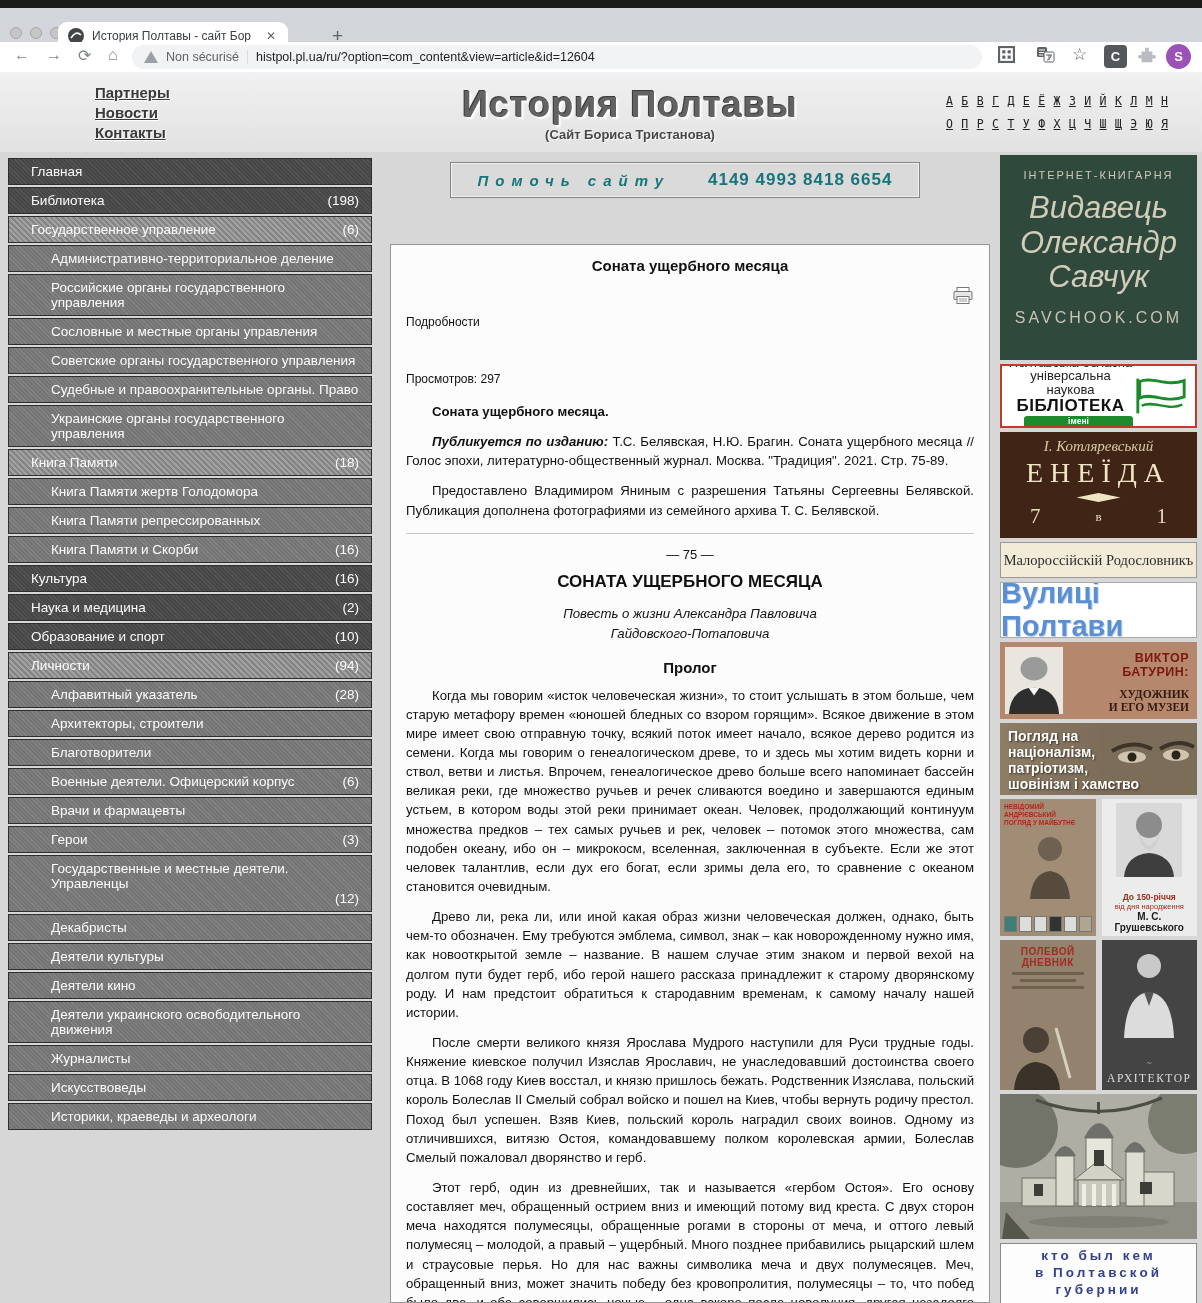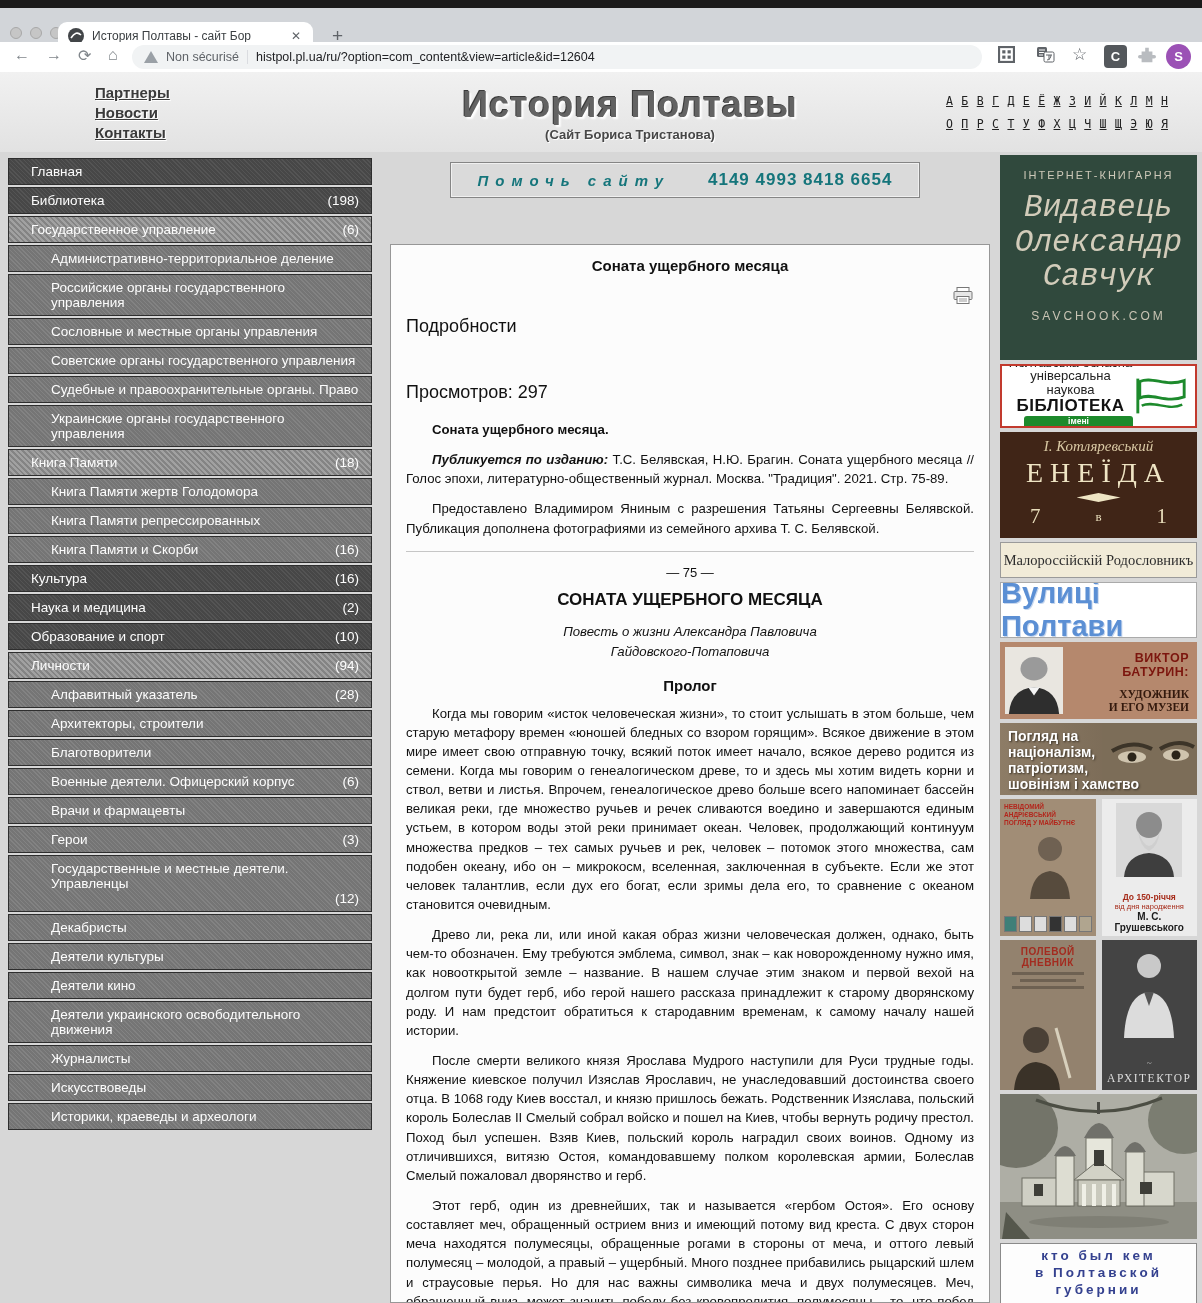--- a/index.html
+++ b/index.html
@@ -4,21 +4,21 @@
 <style>
   html,body{margin:0;padding:0;background:#888;}
   #screen{position:relative;width:1202px;height:1303px;background:#d7d7d7;overflow:hidden;
           font-family:"Liberation Sans",sans-serif;}
   a{cursor:pointer;}
   
   .win-edge{position:absolute;left:0;top:0;width:100%;height:8px;background:#1b1b1b;}
   .tabstrip{position:absolute;left:0;top:8px;width:100%;height:34px;background:#d2d5d9;}
   .traffic{position:absolute;top:19px;left:10px;display:flex;gap:8px;}
   .traffic span{width:12px;height:12px;border-radius:50%;background:#c6c6c6;border:1px solid #a8a8a8;box-sizing:border-box;}
-  .tab{position:absolute;left:58px;top:14px;width:255px;height:28px;background:#fff;border-radius:9px 9px 0 0;
+  .tab{position:absolute;left:58px;top:14px;width:230px;height:28px;background:#fff;border-radius:9px 9px 0 0;
        display:flex;align-items:center;padding:0 10px;gap:8px;box-sizing:border-box;}
   .favicon{width:16px;height:16px;flex:0 0 auto;}
   .tab-title{font-size:12px;color:#3c4043;white-space:nowrap;overflow:hidden;flex:1;}
   .tab-close{font-size:12px;color:#5f6368;padding:0 2px;}
   .newtab{position:absolute;left:332px;top:16px;font-size:19px;color:#5f6368;line-height:24px;}
   .urlrow{position:absolute;left:0;top:42px;width:100%;height:30px;background:#fff;border-bottom:1px solid #dedede;}
   .nav-ic{position:absolute;top:46px;font-size:16px;color:#80868b;}
   .omnibox{position:absolute;left:132px;top:45px;width:850px;height:24px;background:#f1f3f4;border-radius:13px;
            display:flex;align-items:center;padding:0 12px;gap:8px;font-size:12.5px;box-sizing:border-box;}
   .warn-tri{width:0;height:0;border-left:7px solid transparent;border-right:7px solid transparent;border-bottom:12px solid #9aa0a6;position:relative;}
@@ -54,38 +54,38 @@
              background-image:repeating-linear-gradient(45deg,rgba(255,255,255,.05) 0 1px,rgba(0,0,0,.06) 1px 3px);}
   .side-item.hatch{background-color:#8f8f8f;
              background-image:repeating-linear-gradient(45deg,rgba(255,255,255,.16) 0 2px,rgba(0,0,0,.08) 2px 4px);}
   .side-item.lvl1{background-color:#7c7c7c;padding-left:42px;}
   .side-label{flex:1 1 auto;}
   .side-count{margin-left:auto;padding-left:8px;}
   
   .main{position:absolute;left:390px;top:244px;width:600px;height:1059px;background:#fcfcfc;border:1px solid #979797;
         padding:8px 15px;box-sizing:border-box;overflow:hidden;color:#111;}
   .art-title{text-align:center;font-size:15px;font-weight:bold;margin:4px 0 12px;}
-  .art-meta{font-size:18px;line-height:1.5;margin-top:39px;}
+  .art-meta{font-size:12px;line-height:1.5;margin-top:39px;}
   .print-btn{position:absolute;right:16px;top:42px;}
   .just{text-align:justify;font-size:13.2px;line-height:1.45;margin:0 0 11px;text-indent:26px;}
   .lead{font-weight:bold;}
   .pub-label{font-weight:bold;font-style:italic;}
   .main hr{border:none;border-top:1px solid #c6c6c6;margin:13px 0;}
   .center{text-align:center;text-indent:0;}
   .marker{font-size:13px;margin:8px 0 4px;}
   .big-head{font-size:17px;font-weight:bold;margin:10px 0 12px;}
   .ital{font-style:italic;font-size:13.2px;line-height:1.55;margin:0;}
   .prolog{font-size:15px;font-weight:bold;margin:14px 0 10px;}
   
   .rcol{position:absolute;left:1000px;top:155px;width:197px;display:flex;flex-direction:column;gap:4px;}
   .bnr{box-sizing:border-box;flex:0 0 auto;overflow:hidden;position:relative;cursor:pointer;}
   .b-savchook{height:205px;background:#30493d;color:#d5d0bf;text-align:center;}
   .b-savchook .top{font-size:11px;letter-spacing:2px;margin-top:14px;color:#cdc8b8;}
-  .b-savchook .scr{font-family:Liberation Mono, monospace;font-style:italic;font-size:31px;line-height:1.12;margin-top:10px;color:#d2ccba;}
-  .b-savchook .dom{font-size:12px;letter-spacing:3px;margin-top:14px;color:#c9c4b4;}
+  .b-savchook .scr{font-family:Liberation Sans, sans-serif;font-style:italic;font-size:31px;line-height:1.12;margin-top:10px;color:#d2ccba;}
+  .b-savchook .dom{font-size:16px;letter-spacing:3px;margin-top:14px;color:#c9c4b4;}
   .b-library{height:64px;background:#fff;border:2px solid #c23a2e;display:flex;align-items:center;padding:3px 6px;}
   .b-library .txt{flex:1;text-align:center;line-height:1.05;}
   .b-library .s1{font-size:13px;color:#222;}
   .b-library .s3{font-size:17px;font-weight:bold;color:#111;letter-spacing:.5px;}
   .b-library .s4{display:inline-block;font-size:8.5px;font-weight:bold;color:#fff;background:#1d8a2c;border-radius:3px;padding:1px 4px;margin-top:1px;margin-left:16px;}
   .b-eneida{height:106px;background:#402517;color:#e7dcba;text-align:center;}
   .b-eneida .auth{font-family:"Liberation Serif",serif;font-style:italic;font-size:15px;margin-top:6px;color:#d9c9a4;}
   .b-eneida .ttl{font-family:"Liberation Serif",serif;font-size:28px;letter-spacing:7px;margin-top:2px;color:#efe5c4;}
   .b-eneida .dia{width:44px;height:9px;background:#efe5c4;margin:4px auto 2px;clip-path:polygon(50% 0,100% 50%,50% 100%,0 50%);}
   .b-eneida .row{display:flex;justify-content:space-between;align-items:center;padding:0 30px;font-family:"Liberation Serif",serif;}

